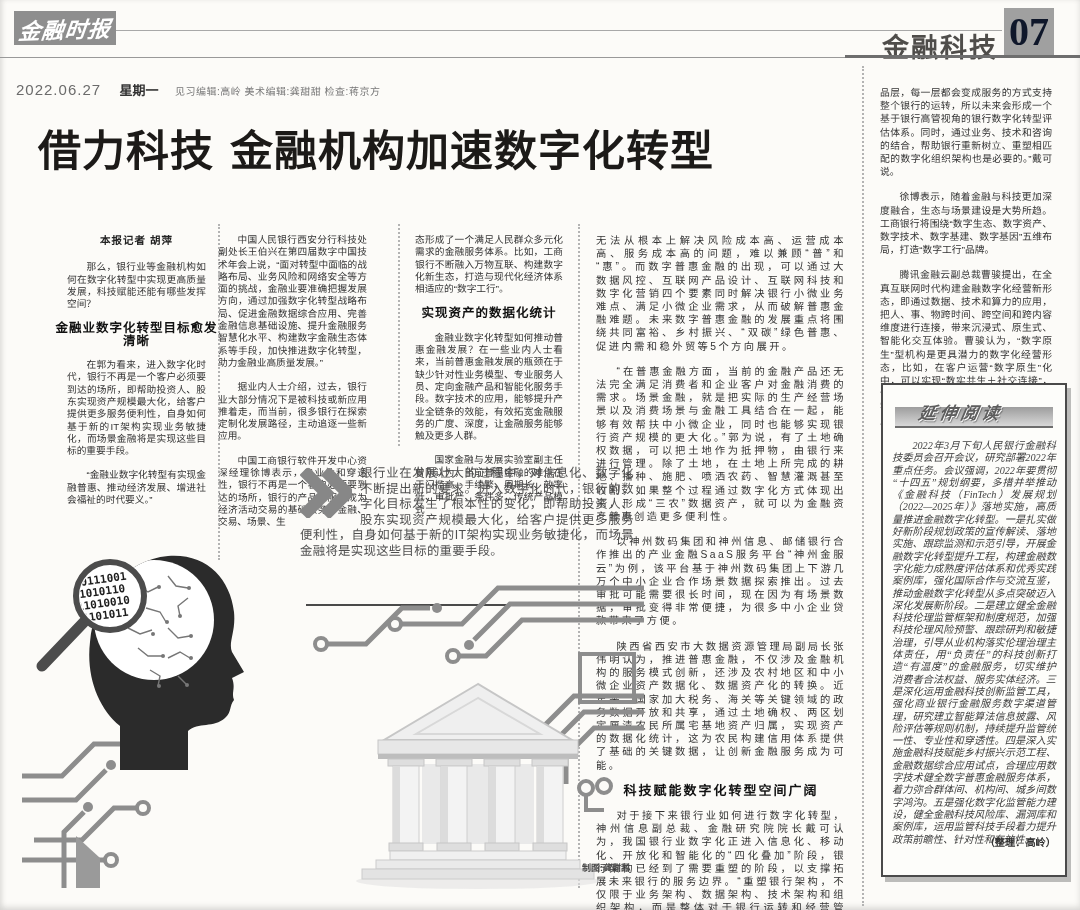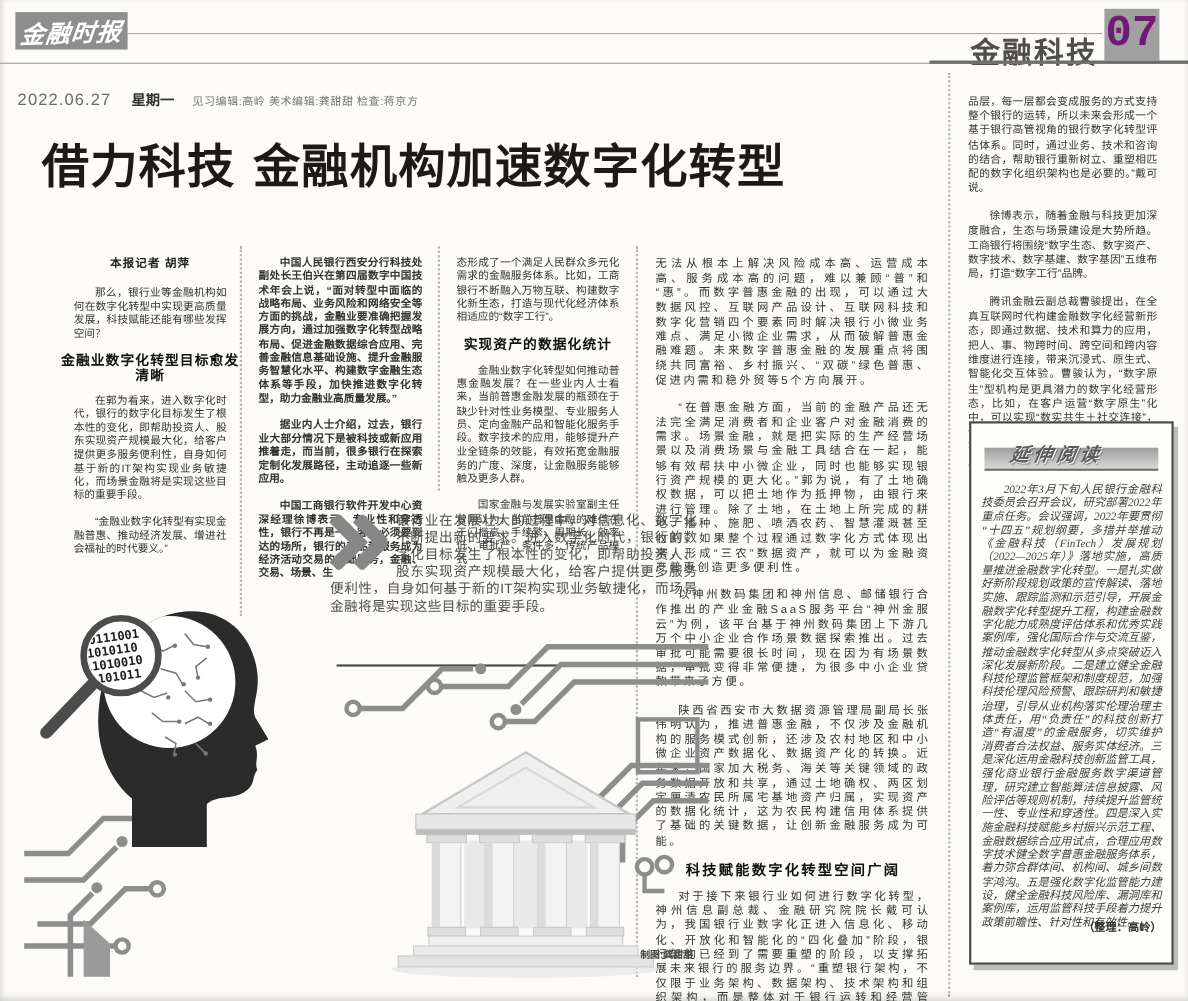--- a/index.html
+++ b/index.html
@@ -16,39 +16,39 @@
   .h-logo{left:116px;top:30px;width:886px;height:1px;}
   .h-full{left:0;top:57px;width:1080px;height:1px;background:#999;}
   .rule-dark{position:absolute;left:845px;top:55px;width:235px;height:3px;background:#6e6e6e;}
   .dateline{position:absolute;left:16px;top:44px;white-space:nowrap;margin-top:36px;}
   .dateline .date{font-size:15px;color:#6b6b6b;letter-spacing:1px;}
   .dateline .weekday{font-size:13px;color:#333;font-weight:bold;margin-left:14px;}
   .dateline .editors{font-size:10px;color:#777;margin-left:12px;letter-spacing:.5px;}
   .section-title{position:absolute;right:82px;top:26px;font-size:27px;color:#4f4d4a;
                  font-weight:600;letter-spacing:2px;}
   .page-num{position:absolute;left:1004px;top:8px;width:50px;height:47px;background:#a0a0a0;
-            color:#701a75;font-weight:bold;font-size:40px;display:flex;align-items:center;
-            justify-content:center;font-family:Liberation Mono, monospace;}
+            color:#0f172a;font-weight:bold;font-size:40px;display:flex;align-items:center;
+            justify-content:center;font-family:Liberation Serif, serif;}
 
   
   .headline{position:absolute;left:38px;top:116px;width:760px;margin:0;
             font-family:"DejaVu Serif",serif;font-weight:900;font-size:43px;
             color:#1c1a18;letter-spacing:1px;white-space:nowrap;}
 
   
   .col{position:absolute;text-align:justify;color:#333;}
   .col p{margin:12px;}
   .col .para{text-indent:2em;}
   .col .para.cont{text-indent:0;}
   .col .subhead{margin:11px 0 9px;font-size:12.5px;font-weight:bold;color:#111;
                 text-align:center;letter-spacing:1px;text-indent:0;}
   .col .byline{font-size:10.5px;font-weight:bold;color:#222;text-align:center;
                margin:4px 0 15px;letter-spacing:1px;}
   .col1{left:55px;top:230px;width:163px;font-size:9.7px;line-height:12.3px;}
-  .col2{left:223px;top:222px;width:173px;font-size:9.7px;line-height:12.3px;font-weight:bold;}
+  .col2{left:206px;top:222px;width:173px;font-size:9.7px;line-height:12.3px;}
   .col3{left:403px;top:222px;width:172px;font-size:9.7px;line-height:12.3px;}
   .col4{left:584px;top:222px;width:274px;font-size:10.3px;line-height:13.2px;letter-spacing:2.4px;}
   .col4 .subhead{font-size:13px;letter-spacing:2px;}
   .col5{left:868px;top:74px;width:196px;font-size:9.8px;line-height:13.2px;}
 
   .vsep{position:absolute;width:0;border-left:2px dotted #b3b3b3;}
   .vsep1{left:218px;top:224px;height:336px;}
   .vsep2{left:398px;top:224px;height:222px;}
   .vsep3{left:578px;top:224px;height:664px;}
   .vsep4{left:862px;top:66px;height:840px;}
@@ -99,21 +99,21 @@
     <div class="hairline h-full"></div>
     <div class="rule-dark"></div>
   </header>
 
   <h1 class="headline">借力科技 金融机构加速数字化转型</h1>
 
   <section class="col col1">
       <div class="byline">本报记者 胡萍</div>
       <p class="para">那么，银行业等金融机构如何在数字化转型中实现更高质量发展，科技赋能还能有哪些发挥空间？</p>
       <h3 class="subhead">金融业数字化转型目标愈发清晰</h3>
-      <p class="para">在郭为看来，进入数字化时代，银行的数字化目标发生了根本性的变化，即帮助投资人、股东实现资产规模最大化，给客户提供更多服务便利性，自身如何基于新的IT架构实现业务敏捷化，而场景金融将是实现这些目标的重要手段。</p>
+      <p class="para">在郭为看来，进入数字化时代，银行不再是一个客户必须要到达的场所，即帮助投资人、股东实现资产规模最大化，给客户提供更多服务便利性，自身如何基于新的IT架构实现业务敏捷化，而场景金融将是实现这些目标的重要手段。</p>
       <p class="para">“金融业数字化转型有实现金融普惠、推动经济发展、增进社会福祉的时代要义。”</p>
     </section>
   <section class="col col2">
       <p class="para">中国人民银行西安分行科技处副处长王伯兴在第四届数字中国技术年会上说，“面对转型中面临的战略布局、业务风险和网络安全等方面的挑战，金融业要准确把握发展方向，通过加强数字化转型战略布局、促进金融数据综合应用、完善金融信息基础设施、提升金融服务智慧化水平、构建数字金融生态体系等手段，加快推进数字化转型，助力金融业高质量发展。”</p>
       <p class="para">据业内人士介绍，过去，银行业大部分情况下是被科技或新应用推着走，而当前，很多银行在探索定制化发展路径，主动追逐一些新应用。</p>
       <p class="para">中国工商银行软件开发中心资深经理徐博表示，专业性和穿透性，银行不再是一个客户必须要到达的场所，银行的产品和服务成为经济活动交易的基础服务，金融、交易、场景、生</p>
     </section>
   <section class="col col3">
       <p class="para cont">态形成了一个满足人民群众多元化需求的金融服务体系。比如，工商银行不断融入万物互联、构建数字化新生态，打造与现代化经济体系相适应的“数字工行”。</p>
       <h3 class="subhead">实现资产的数据化统计</h3>

